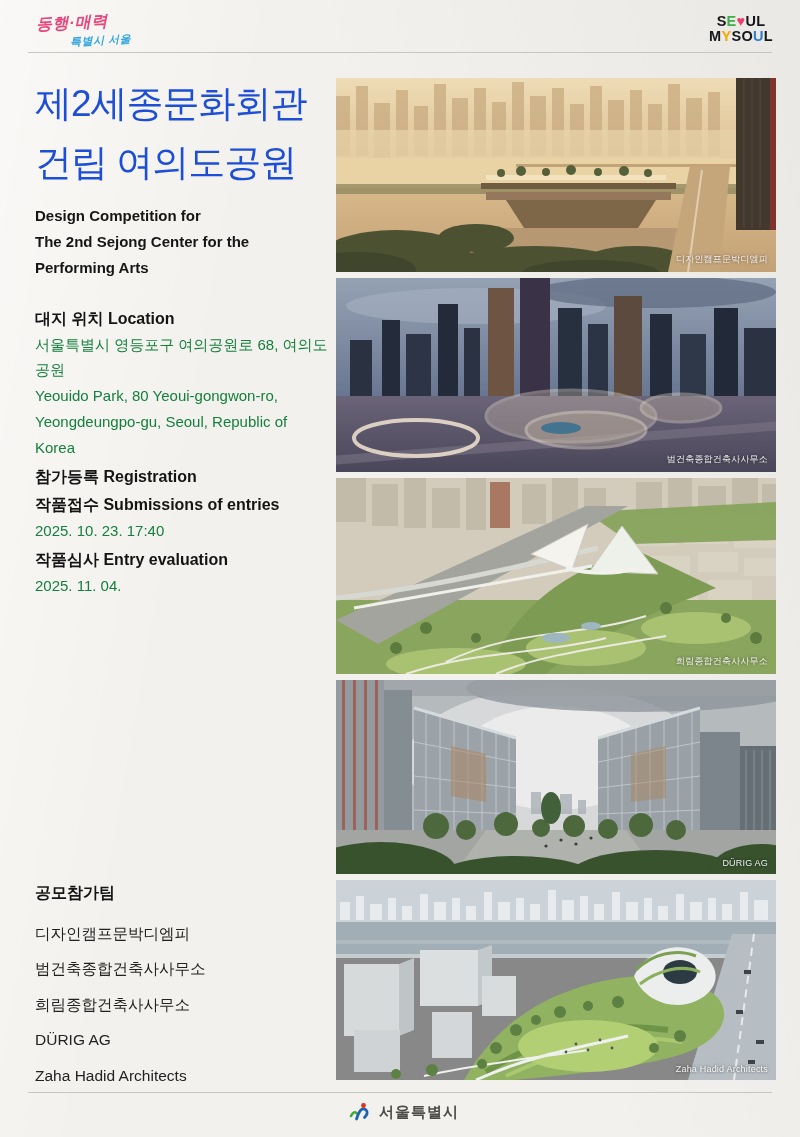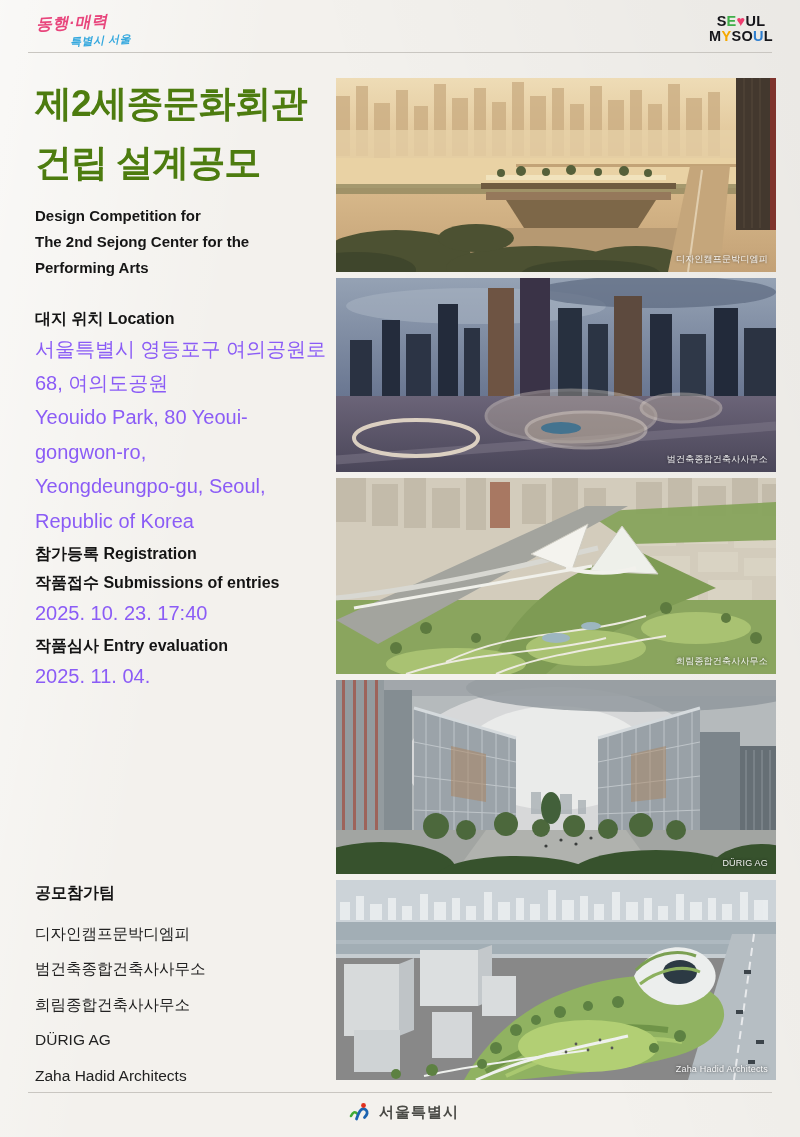--- a/index.html
+++ b/index.html
@@ -12,25 +12,25 @@
   .logo-left{position:absolute;left:36px;top:15px;line-height:1;}
   .logo-left .l1{color:#e8457c;font-weight:700;font-style:italic;font-size:16px;letter-spacing:.5px;transform:rotate(-3deg);display:inline-block;}
   .logo-left .l2{color:#35a8de;font-weight:700;font-style:italic;font-size:11px;margin:2px 0 0 34px;transform:rotate(-3deg);display:inline-block;letter-spacing:.5px;}
   .logo-right{position:absolute;right:27px;top:14px;text-align:center;font-weight:900;font-size:14.5px;line-height:1.04;letter-spacing:.3px;color:#15151a;}
   .lg-black{color:#15151a}.lg-green{color:#3faf49}.lg-pink{color:#ee3d6f}.lg-yellow{color:#f6a800}.lg-blue{color:#2e7ecf}
   .rule{position:absolute;left:28px;right:28px;height:1px;background:#c9c6c1;}
   .rule.top{top:52px;}
   .rule.bottom{top:1092px;}
   
   .leftcol{position:absolute;left:35px;top:74px;width:296px;color:#1b1b1b;}
-  .title{font-size:37px;font-weight:700;letter-spacing:-1px;line-height:1.6;color:#4d7c0f;}
+  .title{font-size:37px;font-weight:400;letter-spacing:-1px;line-height:1.6;color:#1d4ed8;}
   .subtitle{margin-top:11px;font-size:15px;font-weight:700;line-height:1.72;color:#161616;}
   .sec{margin-top:4px;}
   .sec-h{font-size:16px;font-weight:700;color:#141414;line-height:1.55;}
-  .sec-l{font-size:20px;color:#8b5cf6;line-height:1.72;}
+  .sec-l{font-size:15px;color:#15803d;line-height:1.72;}
   .teams{position:absolute;left:35px;top:881px;width:296px;}
   .teams .sec-h{font-size:16px;}
   .team{font-size:15.5px;color:#222;margin-top:20px;line-height:1;}
   
   .photo{position:absolute;left:336px;width:440px;overflow:hidden;background:#888;margin:0;}
   .photo svg{display:block;width:100%;height:100%;}
   .p1{top:78px;height:194px;}
   .p2{top:278px;height:194px;}
   .p3{top:478px;height:196px;}
   .p4{top:680px;height:194px;}
@@ -53,21 +53,21 @@
   <div class="logo-right">
     <div><span class="lg-black">S</span><span class="lg-green">E</span><span class="lg-pink">♥</span><span class="lg-black">U</span><span class="lg-black">L</span></div>
     <div><span class="lg-black">M</span><span class="lg-yellow">Y</span><span class="lg-black">S</span><span class="lg-black">O</span><span class="lg-blue">U</span><span class="lg-black">L</span></div>
   </div>
 
   <div class="rule top"></div>
 
   <div class="leftcol">
     <div class="title">
       <div>제2세종문화회관</div>
-      <div>건립 설계공모</div>
+      <div>건립 여의도공원</div>
     </div>
     <div class="subtitle">
       <div>Design Competition for</div>
       <div>The 2nd Sejong Center for the Performing Arts</div>
     </div>
 
     <div class="sec" style="margin-top:26px;">
       <div class="sec-h">대지 위치 Location</div>
       <div class="sec-l">서울특별시 영등포구 여의공원로 68, 여의도공원</div>
       <div class="sec-l">Yeouido Park, 80 Yeoui-gongwon-ro,</div>

